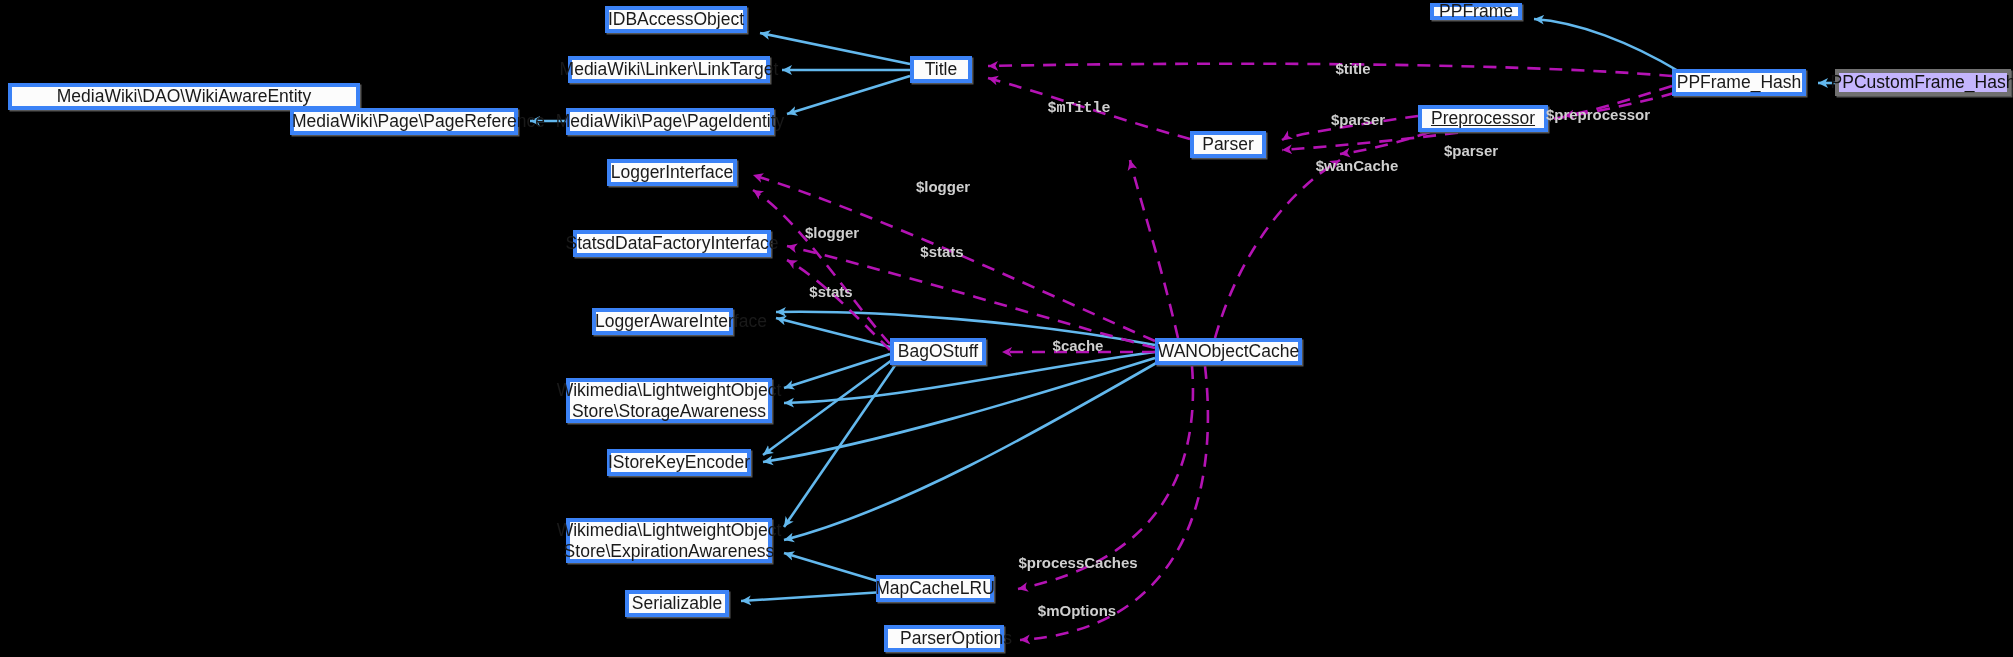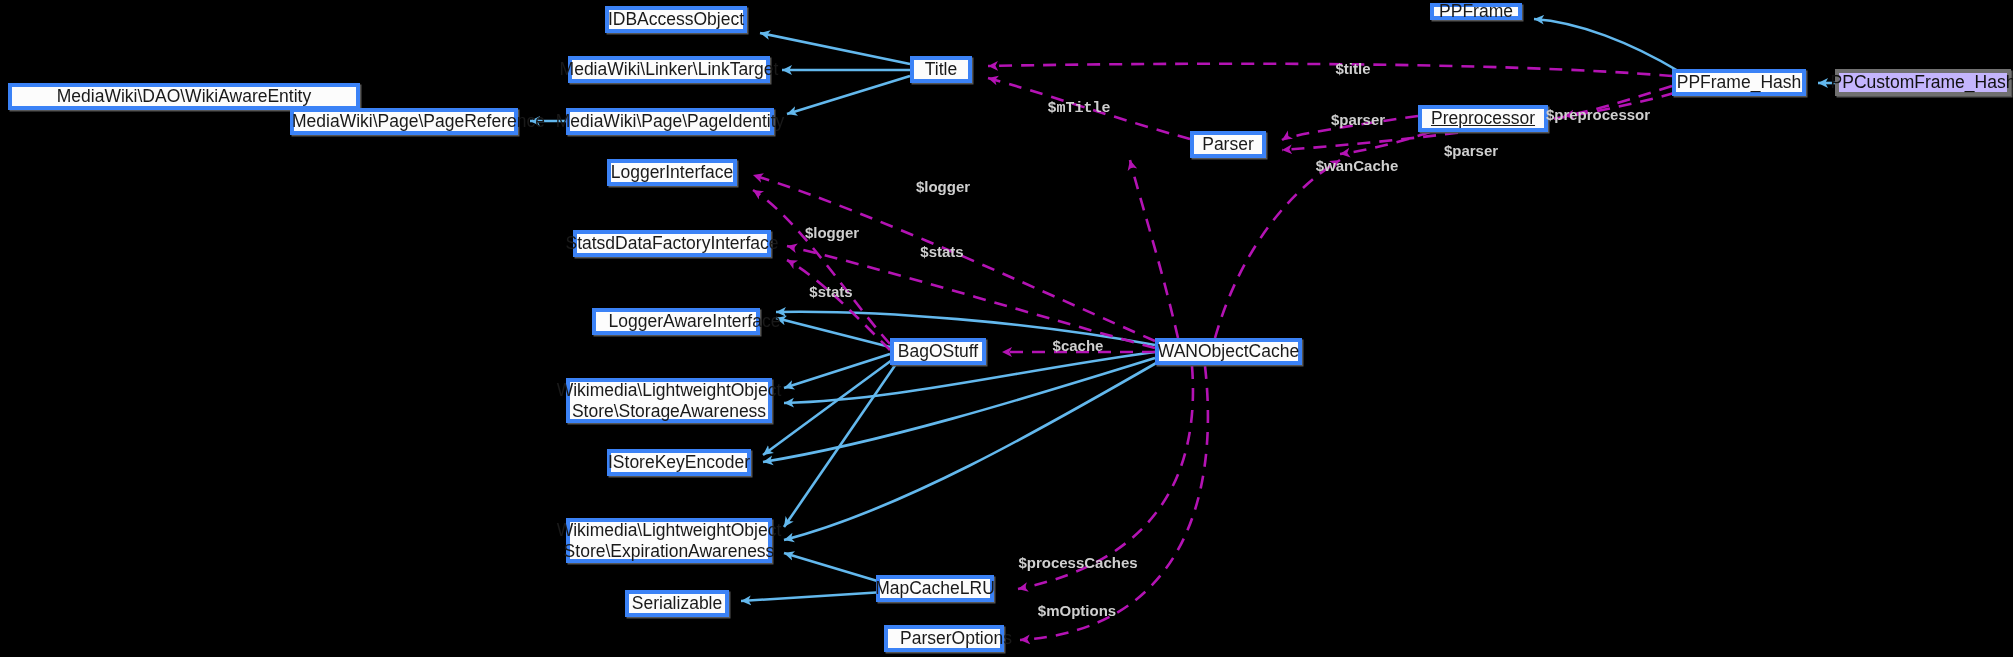--- a/index.html
+++ b/index.html
@@ -120,21 +120,21 @@
       <div class="node" style="left: 605px; top: 6px; width: 142px; height: 27px;">IDBAccessObject</div>
       <div class="node" style="left: 568px; top: 56px; width: 202px; height: 27px;">MediaWiki\Linker\LinkTarget</div>
       <div class="node" style="left: 910px; top: 56px; width: 62px; height: 27px;">Title</div>
       <div class="node" style="left: 1190px; top: 131px; width: 76px; height: 27px;">Parser</div>
       <div class="node" style="left: 1418px; top: 105px; width: 130px; height: 27px; text-decoration: underline;">Preprocessor</div>
       <div class="node" style="left: 1430px; top: 3px; width: 92px; height: 17px;">PPFrame</div>
       <div class="node" style="left: 1672px; top: 69px; width: 134px; height: 27px;">PPFrame_Hash</div>
       <div class="node highlight" style="left: 1835px; top: 69px; width: 176px; height: 27px;">PPCustomFrame_Hash</div>
       <div class="node" style="left: 607px; top: 159px; width: 130px; height: 27px;">LoggerInterface</div>
       <div class="node" style="left: 573px; top: 230px; width: 198px; height: 27px;">StatsdDataFactoryInterface</div>
-      <div class="node" style="left: 592px; top: 308px; width: 168px; height: 27px; padding-left: 37px;">LoggerAwareInterface</div>
+      <div class="node" style="left: 592px; top: 308px; width: 141px; height: 27px; padding-left: 37px;">LoggerAwareInterface</div>
       <div class="node" style="left: 890px; top: 338px; width: 96px; height: 27px;">BagOStuff</div>
       <div class="node" style="left: 1155px; top: 338px; width: 147px; height: 27px;">WANObjectCache</div>
       <div class="node" style="left: 566px; top: 378px; width: 206px; height: 45px;">Wikimedia\LightweightObject
 Store\StorageAwareness</div>
       <div class="node" style="left: 607px; top: 449px; width: 144px; height: 27px;">IStoreKeyEncoder</div>
       <div class="node" style="left: 566px; top: 518px; width: 206px; height: 45px;">Wikimedia\LightweightObject
 Store\ExpirationAwareness</div>
       <div class="node" style="left: 876px; top: 575px; width: 118px; height: 27px;">MapCacheLRU</div>
       <div class="node" style="left: 625px; top: 590px; width: 104px; height: 27px;">Serializable</div>
       <div class="node" style="left: 884px; top: 625px; width: 120px; height: 27px; padding-left: 24px;">ParserOptions</div>

